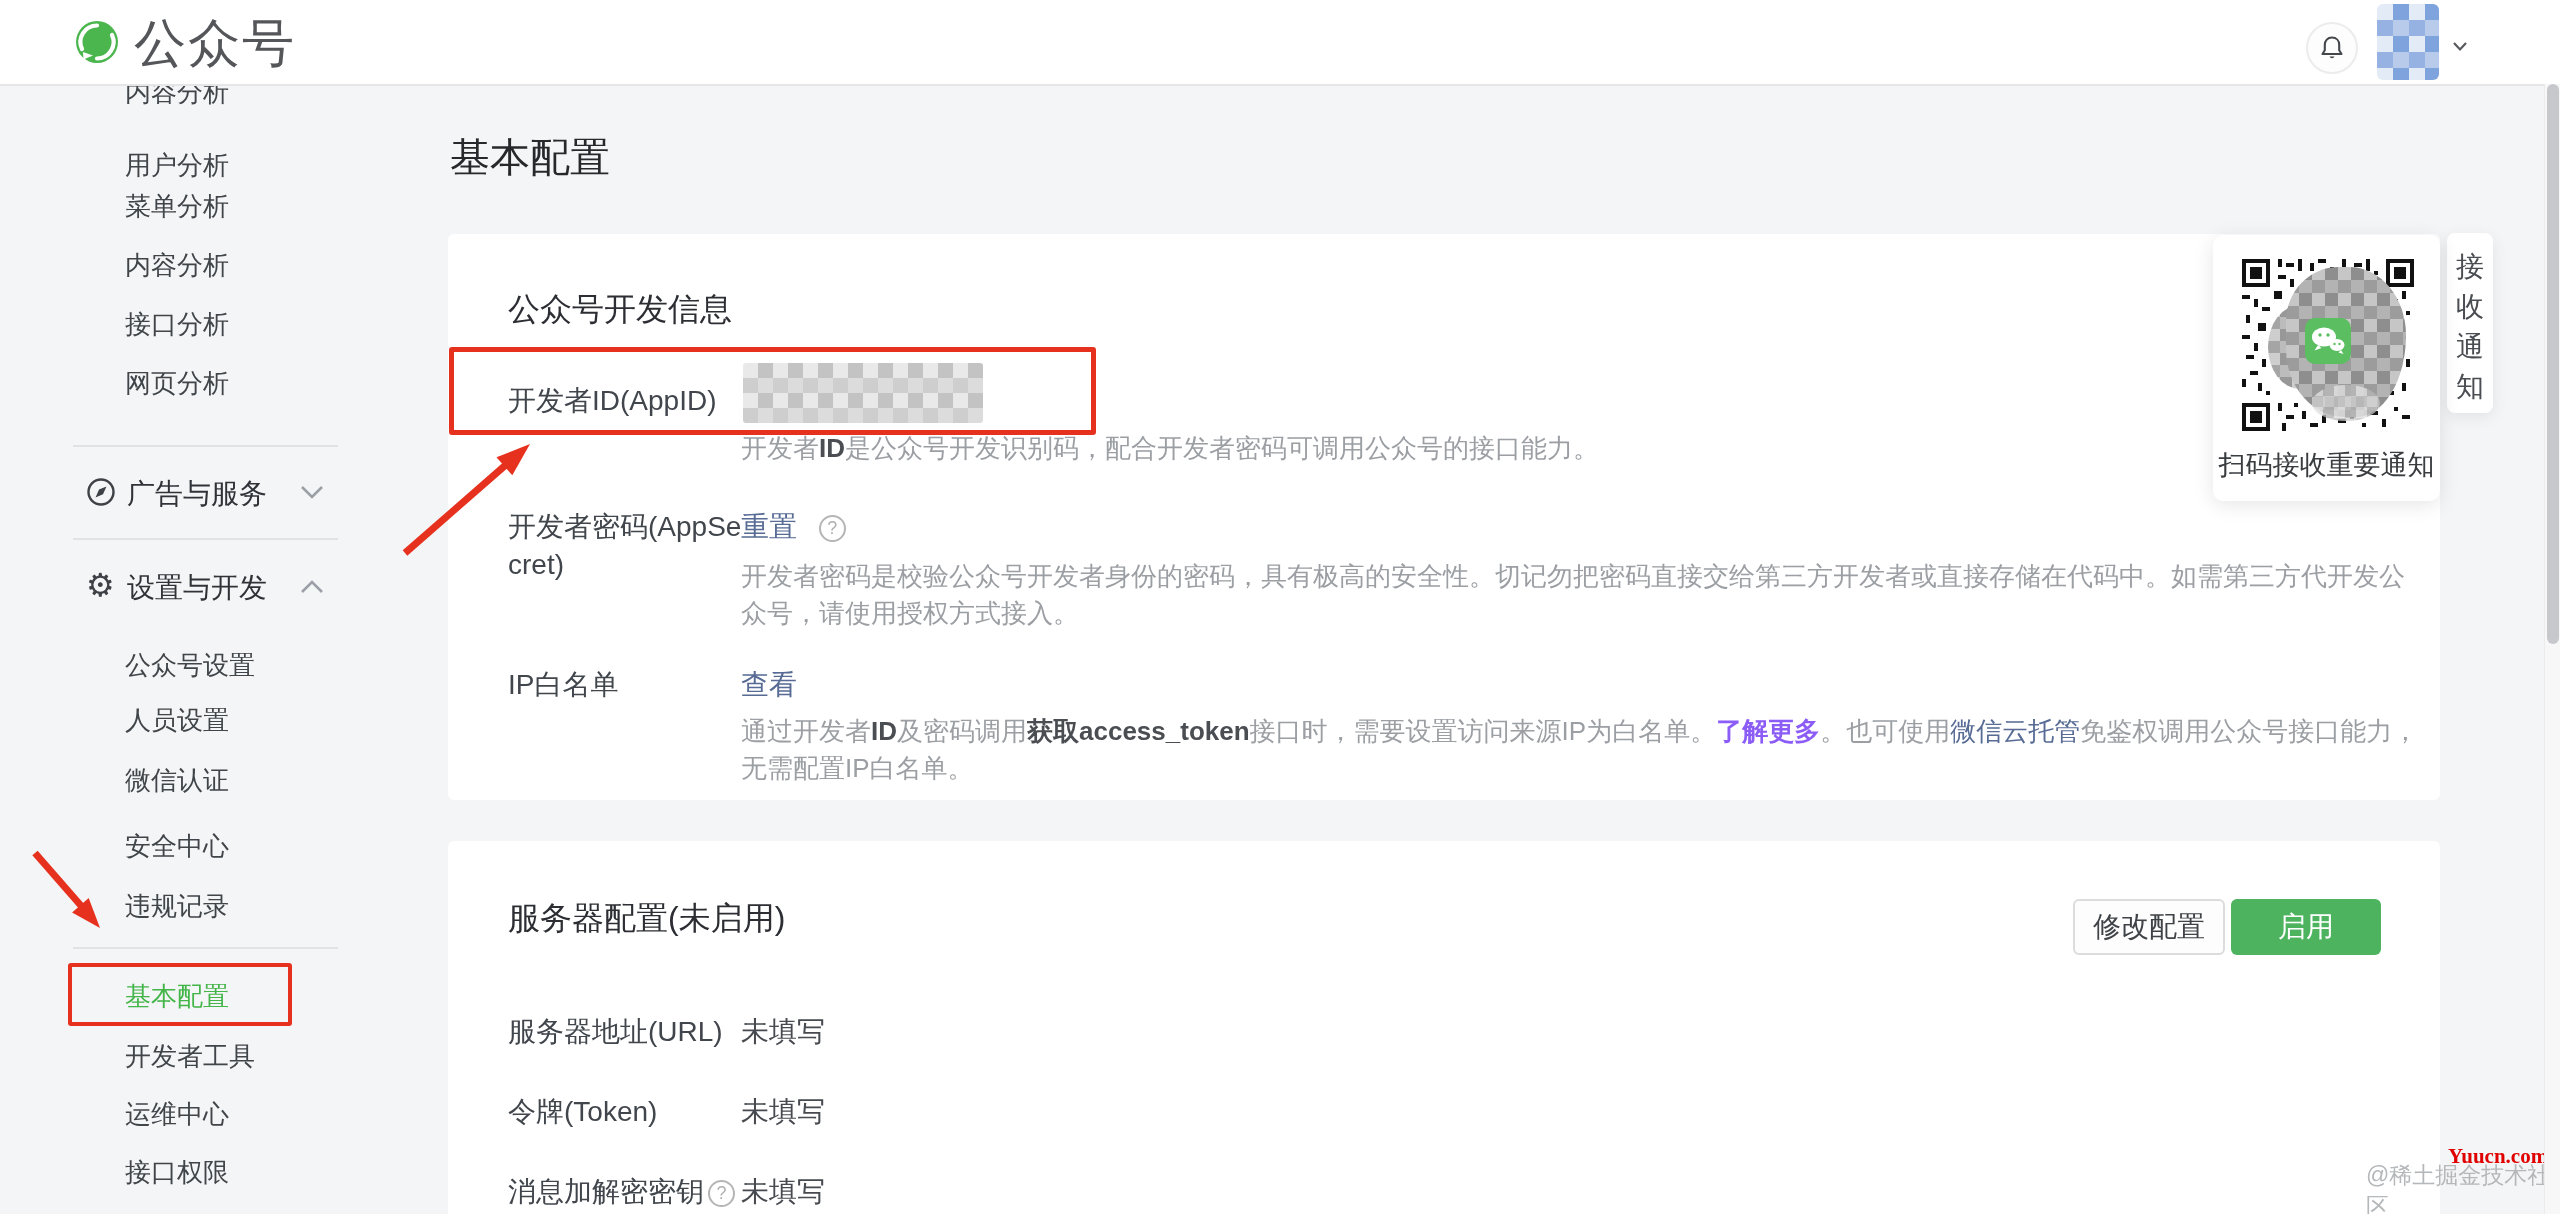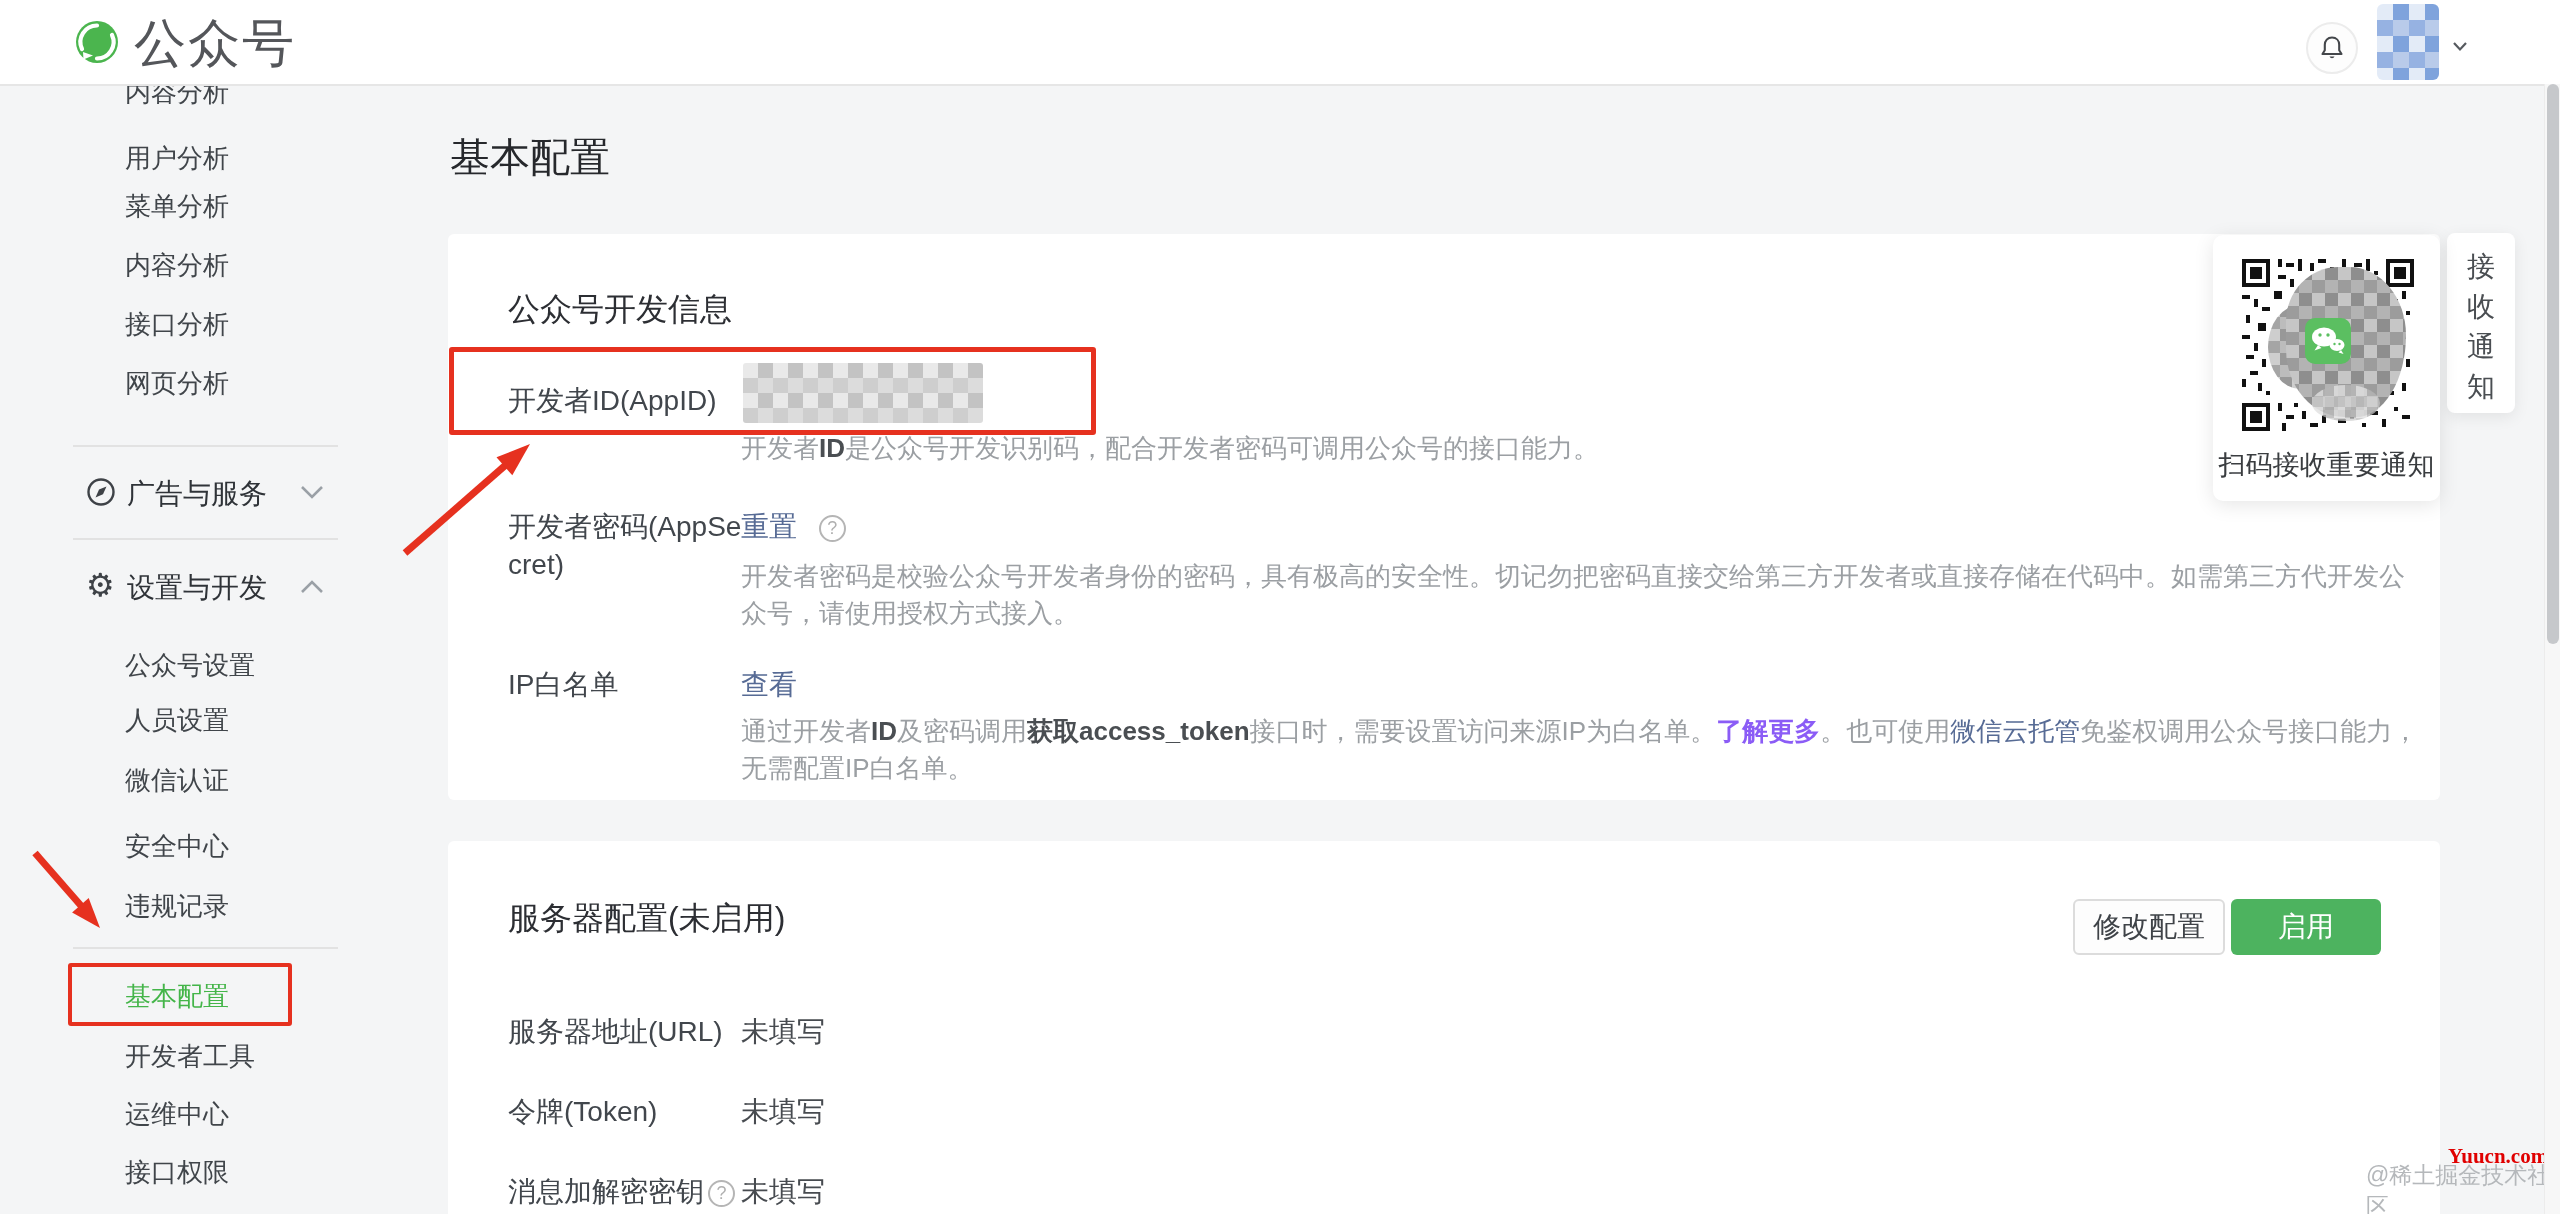--- a/index.html
+++ b/index.html
@@ -70,21 +70,21 @@
            background-image:conic-gradient(#8e8e8e 0 25%, #b3b3b3 0 50%, #9c9c9c 0 75%, #c6c6c6 0 100%);
            background-size:26px 26px;}
   .qr-blob2{position:absolute;left:26px;top:46px;width:64px;height:84px;border-radius:50%;
            background-image:conic-gradient(#989898 0 25%, #bcbcbc 0 50%, #a5a5a5 0 75%, #cecece 0 100%);
            background-size:24px 24px;}
   .qr-blob3{position:absolute;left:70px;top:126px;width:68px;height:36px;border-radius:50%;opacity:.8;
            background-image:conic-gradient(#b5b5b5 0 25%, #d2d2d2 0 50%, #c2c2c2 0 75%, #e0e0e0 0 100%);
            background-size:22px 22px;}
   .qr-logo{position:absolute;left:63px;top:59px;width:46px;height:46px;background:#5bbf61;border-radius:10px;}
   .qr-caption{position:absolute;left:0;top:212px;width:227px;text-align:center;font-size:27px;color:#3a3d40;}
-  .notify-tab{position:absolute;left:2447px;top:233px;width:68px;height:180px;background:#fff;
+  .notify-tab{position:absolute;left:2447px;top:233px;width:46px;height:180px;background:#fff;
               border-radius:8px;box-shadow:0 4px 16px rgba(0,0,0,.08);z-index:14;cursor:pointer;}
   .notify-tab-text{margin:14px auto 0 auto;width:30px;font-size:28px;line-height:40px;color:#4a4e52;
                    text-align:center;word-break:break-all;}
 
   
   .scroll-track{position:absolute;left:2544px;top:84px;width:16px;height:1130px;background:#f7f7f7;
                 border-left:1px solid #ececec;z-index:45;}
   .scroll-thumb{position:absolute;left:2px;top:0;width:12px;height:560px;background:#c6c8cb;border-radius:6px;}
 
   
@@ -95,21 +95,21 @@
            font-family:"Liberation Serif","DejaVu Serif",serif;z-index:32;}
   .wm-credit{position:absolute;left:2366px;top:1160px;font-size:23px;color:#b5b8bb;z-index:31;}
 </style>
 </head>
 <body>
 
 <div class="screen">
 
   <div>
     <div class="side-item" style="top:76px;">内容分析</div>
-    <div class="side-item" style="top:142px;">用户分析</div>
+    <div class="side-item" style="top:149px;">用户分析</div>
     <div class="side-item" style="top:190px;">菜单分析</div>
     <div class="side-item" style="top:249px;">内容分析</div>
     <div class="side-item" style="top:308px;">接口分析</div>
     <div class="side-item" style="top:367px;">网页分析</div>
 
     <div class="side-div" style="top:445px;"></div>
 
     <div class="side-ico" style="top:477px;">
       <svg width="30" height="30" viewBox="0 0 30 30">
           <circle cx="15" cy="15" r="12.5" fill="none" stroke="#3e4247" stroke-width="2.4"></circle>

